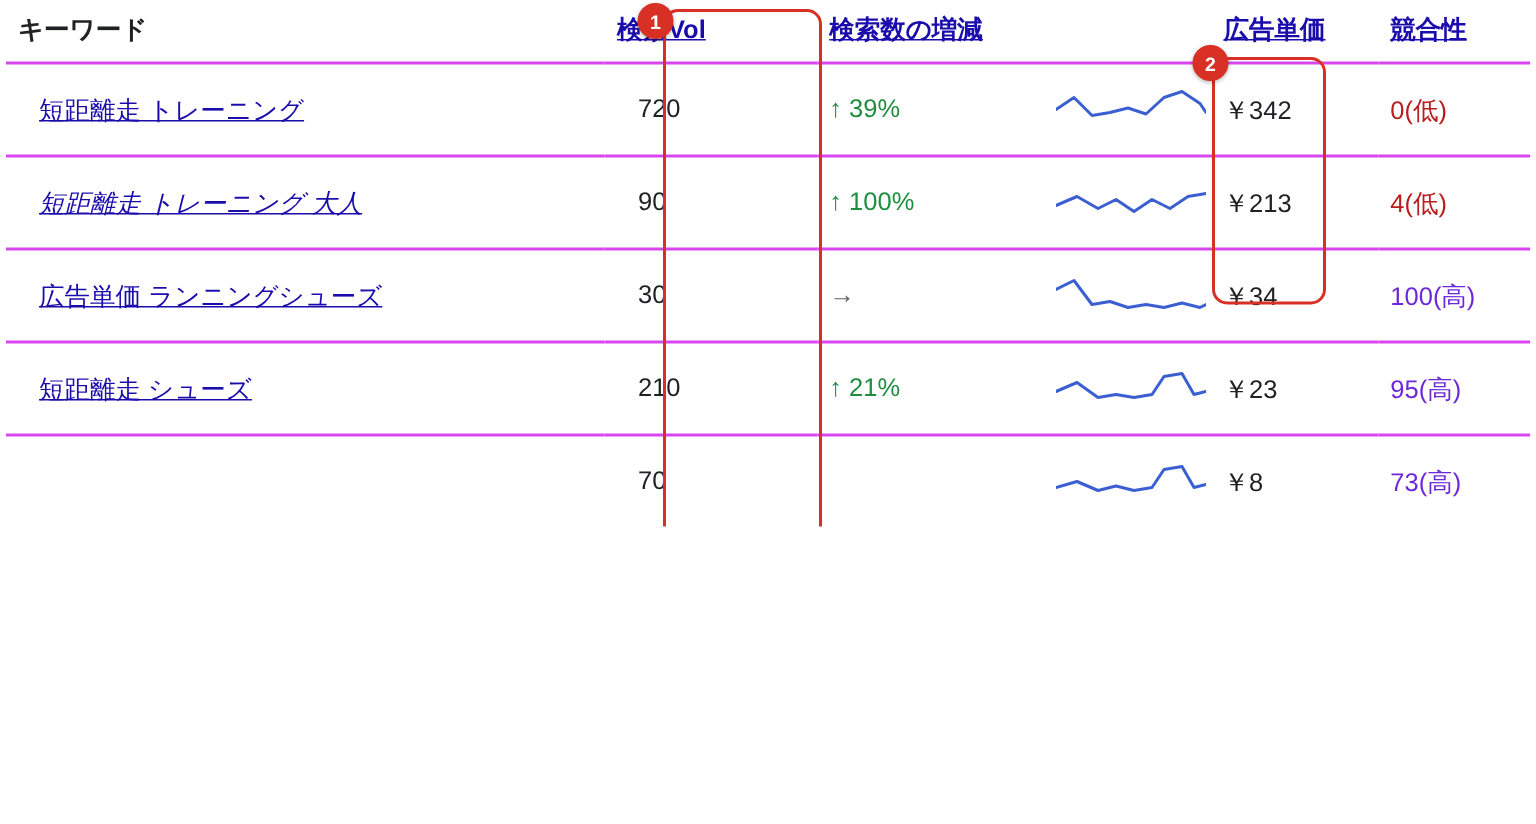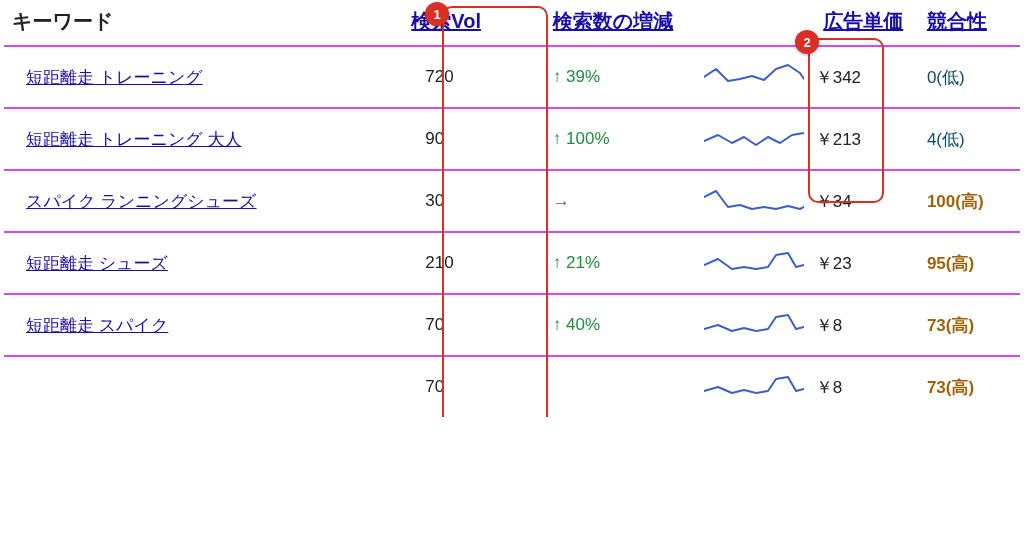--- a/index.html
+++ b/index.html
@@ -14,38 +14,38 @@
   }
   table {
     width: 100%;
     border-collapse: collapse;
     table-layout: fixed;
   }
   thead th {
     text-align: left;
     font-weight: 700;
     padding: 8px 8px 10px 8px;
-    font-size: 20px;
+    font-size: 17px;
     position: relative;
   }
   tbody td {
     padding: 16px 8px;
     border-top: 2px solid #d946ef;
     vertical-align: middle;
     white-space: nowrap;
   }
   a.kw-link, a.h-link {
     color: #1a0dab;
     text-decoration: underline;
   }
   a.h-link { font-weight: 700; }
   .trend-up { color: #1e8e3e; }
   .trend-flat { color: #5f6368; }
-  .comp-low { color: #0c4a6e; }
-  .comp-high { color: #a16207; font-weight: bold; }
+  .comp-low { color: #b91c1c; }
+  .comp-high { color: #6d28d9; }
   .spark {
     width: 100px;
     height: 28px;
     display: inline-block;
     vertical-align: middle;
   }
   .spark polyline {
     fill: none;
     stroke: #3b5fd1;
     stroke-width: 2;
@@ -123,76 +123,66 @@
         <col class="c-spark">
         <col class="c-cpc">
         <col class="c-comp">
     </colgroup>
     <thead>
       <tr>
         <th>キーワード</th>
         <th><a class="h-link" href="#">検索Vol</a></th>
         <th><a class="h-link" href="#">検索数の増減</a></th>
         <th></th>
-        <th style="text-align:center;"><a class="h-link" href="#">広告単価</a></th>
+        <th style="text-align:left;"><a class="h-link" href="#">広告単価</a></th>
         <th><a class="h-link" href="#">競合性</a></th>
       </tr>
     </thead>
     <tbody id="tbody">
         <tr>
           <td style="padding-left: 22px;"><a class="kw-link" href="#">短距離走 トレーニング</a></td>
           <td class="vol-cell">720</td>
           <td class="trend-cell"><span class="trend-up">↑ </span><span class="trend-up">39%</span></td>
           <td><svg class="spark" viewBox="0 0 100 28">
               <polyline points="0,14 12,6 24,18 36,16 48,13 60,17 72,6 84,2 96,10 100,16"></polyline>
             </svg></td>
           <td class="cpc-cell">￥342</td>
           <td class="comp-low">0(低)</td>
         </tr>
         <tr>
-          <td style="padding-left: 22px;"><a class="kw-link" href="#">短距離走 トレーニング 大人</a></td>
+          <td style="padding-left: 22px; font-style: italic;"><a class="kw-link" href="#">短距離走 トレーニング 大人</a></td>
           <td class="vol-cell">90</td>
           <td class="trend-cell"><span class="trend-up">↑ </span><span class="trend-up">100%</span></td>
           <td><svg class="spark" viewBox="0 0 100 28">
               <polyline points="0,16 14,10 28,18 40,12 52,20 64,12 76,18 88,10 100,8"></polyline>
             </svg></td>
           <td class="cpc-cell">￥213</td>
           <td class="comp-low">4(低)</td>
         </tr>
         <tr>
-          <td style="padding-left: 22px;"><a class="kw-link" href="#">スパイク ランニングシューズ</a></td>
+          <td style="padding-left: 22px;"><a class="kw-link" href="#">広告単価 ランニングシューズ</a></td>
           <td class="vol-cell">30</td>
           <td class="trend-cell"><span class="trend-flat">→</span></td>
           <td><svg class="spark" viewBox="0 0 100 28">
               <polyline points="0,10 12,4 24,20 36,18 48,22 60,20 72,22 84,19 96,22 100,20"></polyline>
             </svg></td>
           <td class="cpc-cell">￥34</td>
           <td class="comp-high">100(高)</td>
         </tr>
         <tr>
           <td style="padding-left: 22px;"><a class="kw-link" href="#">短距離走 シューズ</a></td>
           <td class="vol-cell">210</td>
           <td class="trend-cell"><span class="trend-up">↑ </span><span class="trend-up">21%</span></td>
           <td><svg class="spark" viewBox="0 0 100 28">
               <polyline points="0,16 14,10 28,20 40,18 52,20 64,18 72,6 84,4 92,18 100,16"></polyline>
             </svg></td>
           <td class="cpc-cell">￥23</td>
           <td class="comp-high">95(高)</td>
         </tr>
         <tr>
-          <td style="padding-left: 22px;"><a class="kw-link" href="#">短距離走 スパイク</a></td>
-          <td class="vol-cell">70</td>
-          <td class="trend-cell"><span class="trend-up">↑ </span><span class="trend-up">40%</span></td>
-          <td><svg class="spark" viewBox="0 0 100 28">
-              <polyline points="0,18 14,14 28,20 40,17 52,20 64,18 72,6 84,4 92,18 100,16"></polyline>
-            </svg></td>
-          <td class="cpc-cell">￥8</td>
-          <td class="comp-high">73(高)</td>
-        </tr>
-        <tr>
           <td style="padding-left: 22px;"></td>
           <td class="vol-cell">70</td>
           <td class="trend-cell"></td>
           <td><svg class="spark" viewBox="0 0 100 28">
               <polyline points="0,18 14,14 28,20 40,17 52,20 64,18 72,6 84,4 92,18 100,16"></polyline>
             </svg></td>
           <td class="cpc-cell">￥8</td>
           <td class="comp-high">73(高)</td>
         </tr>
       </tbody>

